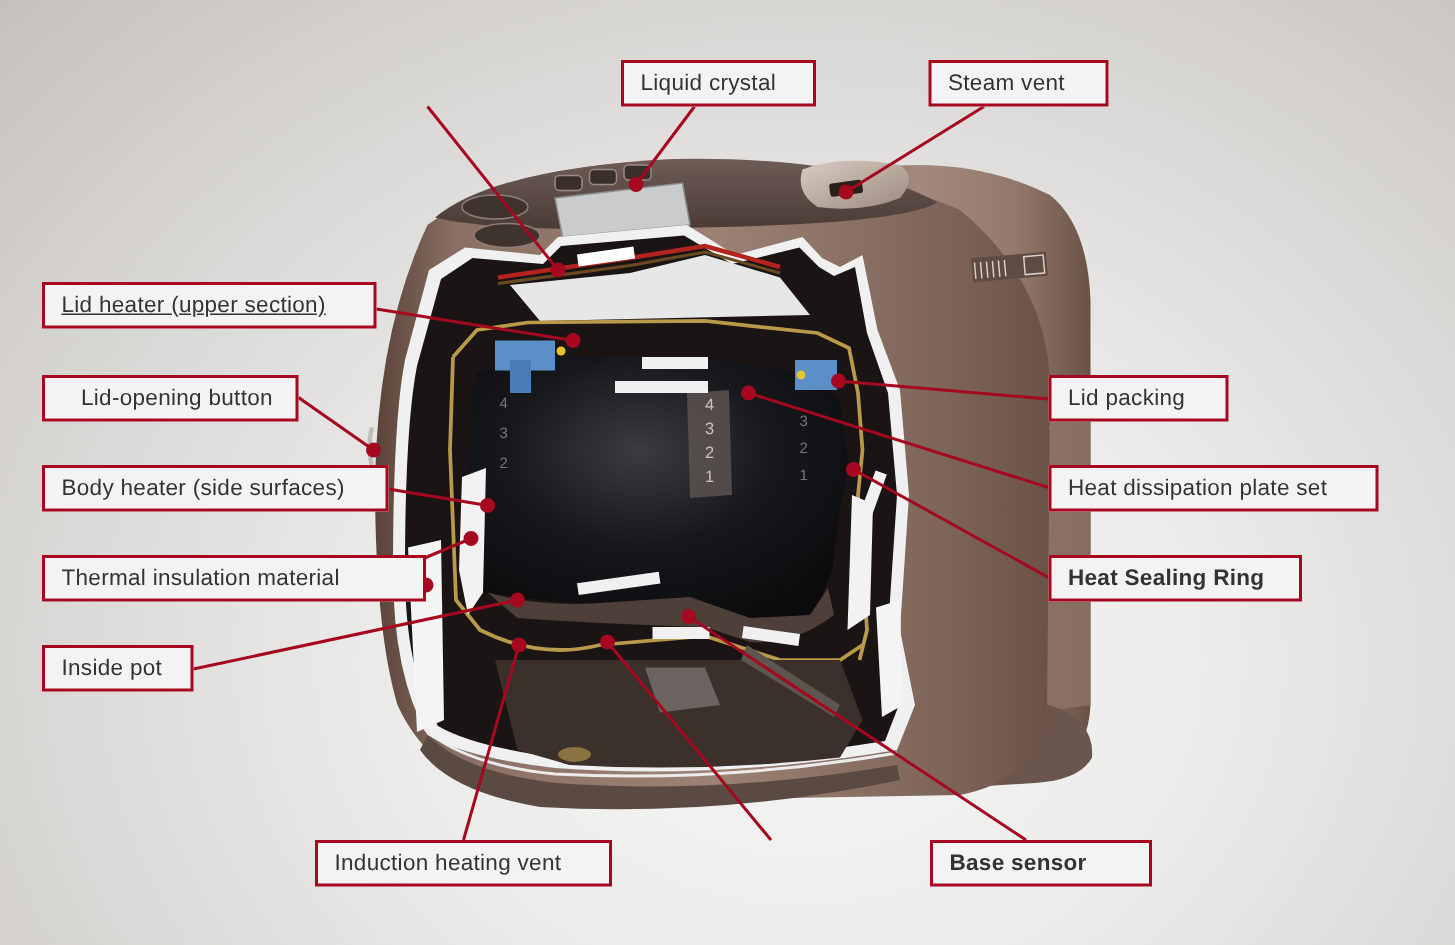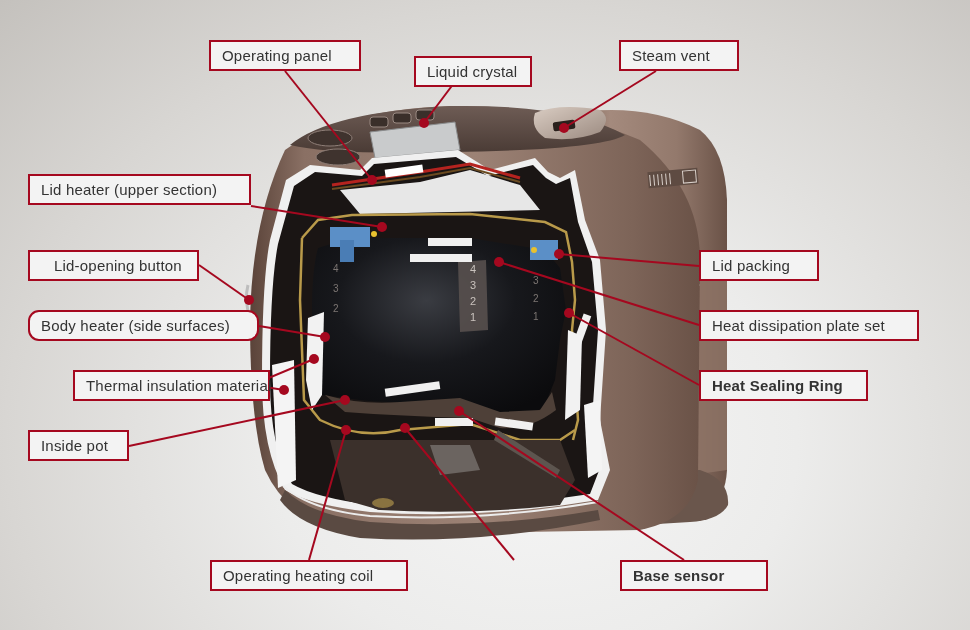--- a/index.html
+++ b/index.html
@@ -177,26 +177,25 @@
       <line x1="699" y1="385" x2="569" y2="313" stroke="#a5081f" stroke-width="2"></line>
       <circle cx="569" cy="313" r="5" fill="#a5081f"></circle>
       <line x1="309" y1="560" x2="346" y2="430" stroke="#a5081f" stroke-width="2"></line>
       <circle cx="346" cy="430" r="5" fill="#a5081f"></circle>
       <line x1="514" y1="560" x2="405" y2="428" stroke="#a5081f" stroke-width="2"></line>
       <circle cx="405" cy="428" r="5" fill="#a5081f"></circle>
       <line x1="684" y1="560" x2="459" y2="411" stroke="#a5081f" stroke-width="2"></line>
       <circle cx="459" cy="411" r="5" fill="#a5081f"></circle>
     </svg>
 
-  <div class="label" style="left: 209px; top: 40px; width: 152px;">Operating panel</div>
-  <div class="label" style="left: 414px; top: 56px; width: 118px;">Liquid crystal</div>
+  <div class="label" style="left: 414px; top: 40px; width: 130px;">Liquid crystal</div>
   <div class="label" style="left: 619px; top: 40px; width: 120px;">Steam vent</div>
-  <div class="label" style="left: 28px; top: 174px; width: 223px;">Lid heater (upper section)</div>
+  <div class="label" style="left: 28px; top: 188px; width: 223px; text-decoration: underline;">Lid heater (upper section)</div>
   <div class="label" style="left: 28px; top: 250px; width: 171px; padding-left: 24px;">Lid-opening button</div>
-  <div class="label" style="left: 28px; top: 310px; width: 231px; border-radius: 11px;">Body heater (side surfaces)</div>
-  <div class="label" style="left: 28px; top: 370px; width: 197px; margin-left: 45px;">Thermal insulation material</div>
+  <div class="label" style="left: 28px; top: 310px; width: 231px;">Body heater (side surfaces)</div>
+  <div class="label" style="left: 28px; top: 370px; width: 256px;">Thermal insulation material</div>
   <div class="label" style="left: 28px; top: 430px; width: 101px;">Inside pot</div>
   <div class="label" style="left: 699px; top: 250px; width: 120px;">Lid packing</div>
   <div class="label" style="left: 699px; top: 310px; width: 220px;">Heat dissipation plate set</div>
   <div class="label" style="left: 699px; top: 370px; width: 169px; font-weight: bold;">Heat Sealing Ring</div>
-  <div class="label" style="left: 210px; top: 560px; width: 198px;">Operating heating coil</div>
+  <div class="label" style="left: 210px; top: 560px; width: 198px;">Induction heating vent</div>
   <div class="label" style="left: 620px; top: 560px; width: 148px; font-weight: bold;">Base sensor</div>
 </div>
 
 </body></html>

